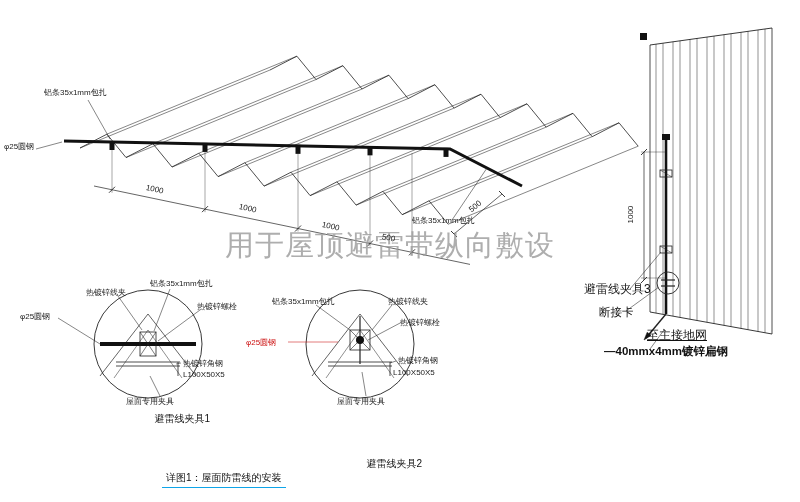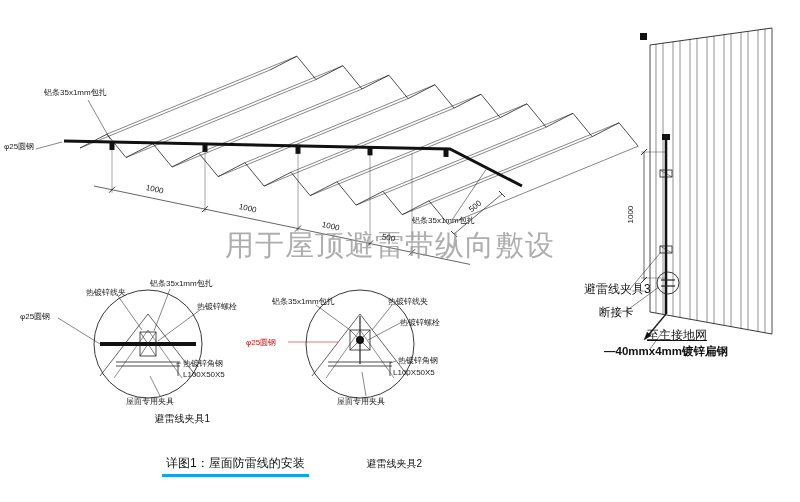--- a/index.html
+++ b/index.html
@@ -9,22 +9,22 @@
   .lbl{position:absolute;font-size:8px;line-height:1.15;color:#222;white-space:nowrap;}
   .lbl.md{font-size:12px;color:#111;}
   .lbl.big{font-size:11.5px;color:#111;}
   .lbl.center{text-align:right;}
   .lbl.title{font-size:10px;color:#111;}
   .lbl.sub{font-size:9px;color:#111;}
   .red{color:#cc1111;}
   .rot12{transform:rotate(11.8deg);transform-origin:left center;}
   .rotm39{transform:rotate(-39deg);transform-origin:left center;}
   .rotm90{transform:rotate(-90deg);transform-origin:center center;}
-  .caption{position:absolute;font-size:12px;color:#111;border-bottom:3px solid #0ea5e9;
-           padding:0 4px 2px;white-space:nowrap;}
+  .caption{position:absolute;font-size:10px;color:#111;border-bottom:1px solid #0ea5e9;
+           padding:0 4px 2px;white-space:nowrap;margin-top:16px;}
   .watermark{position:absolute;left:225px;top:226px;font-size:29px;color:#9a9a9a;
              opacity:.8;letter-spacing:1px;white-space:nowrap;}
 </style>
 </head>
 <body>
 
 <div class="canvas">
 
   <svg id="art" width="800" height="502" viewBox="0 0 800 502">
       <g>

